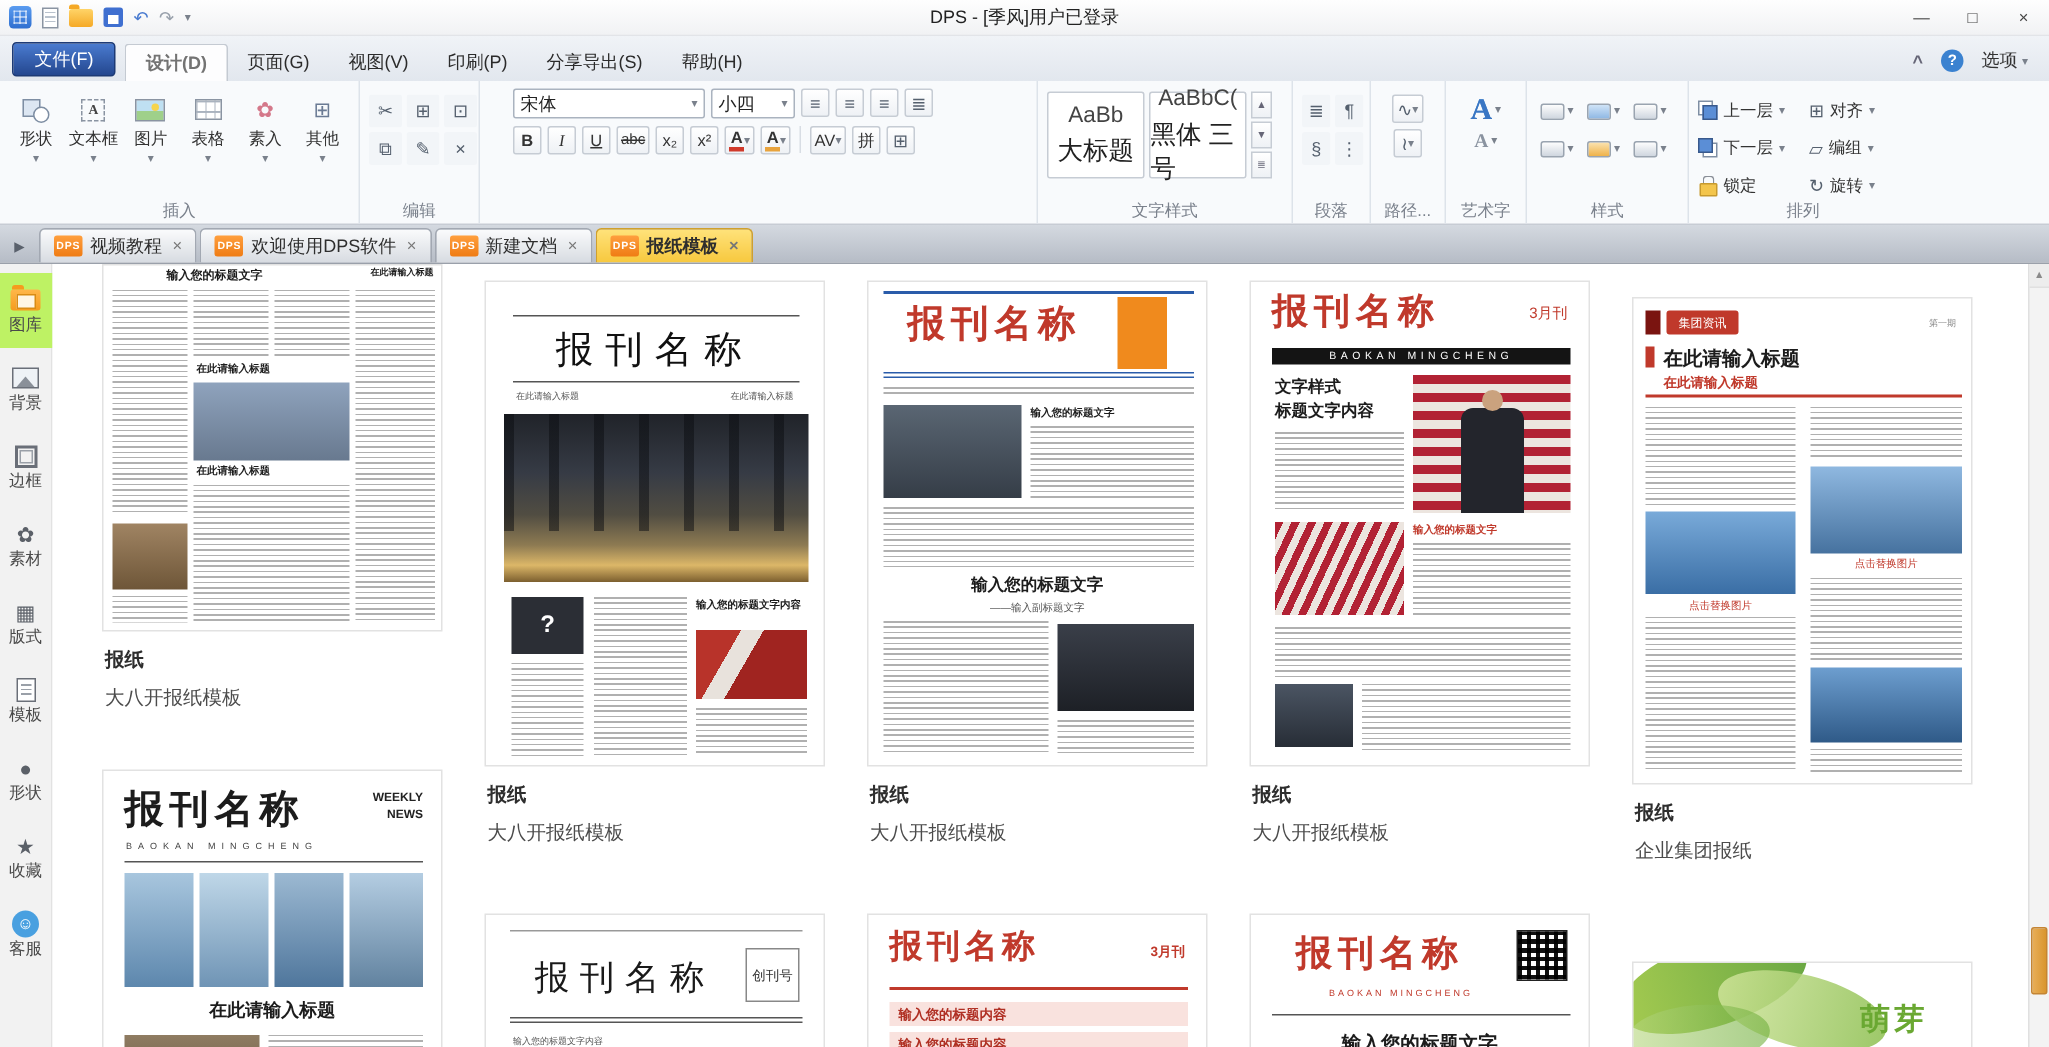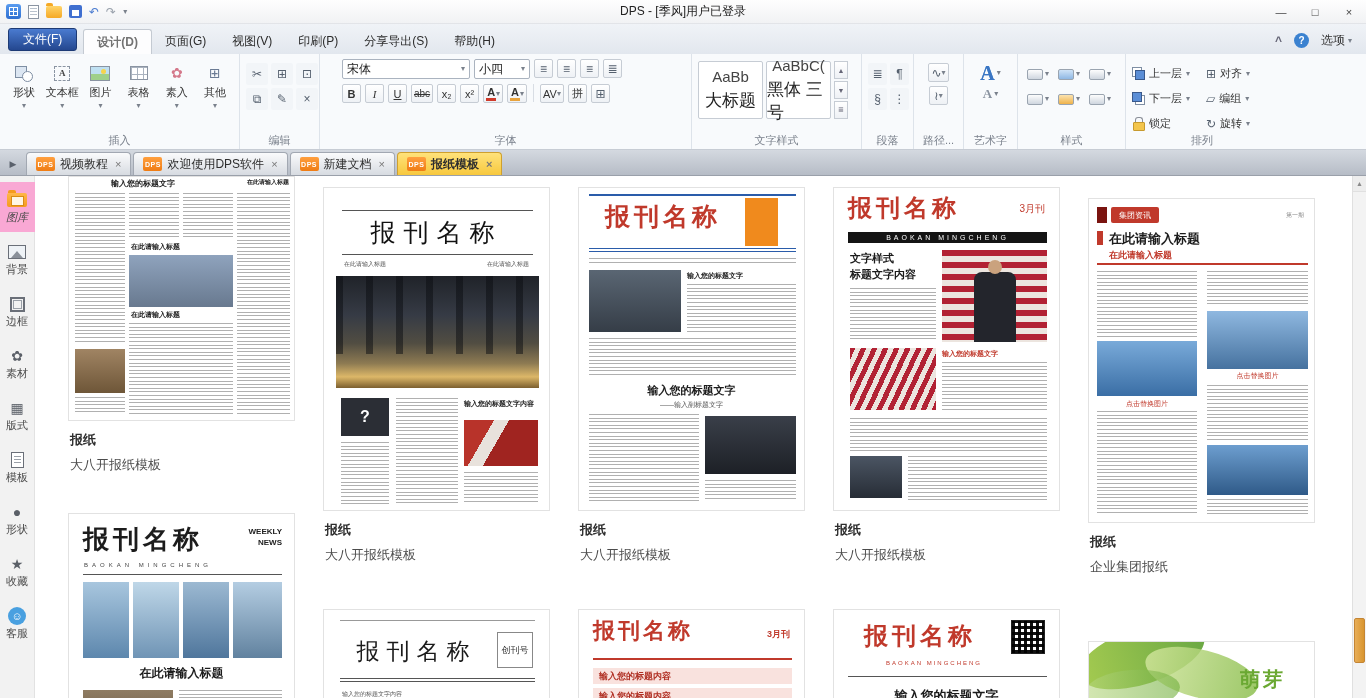--- a/index.html
+++ b/index.html
@@ -87,21 +87,21 @@
 .tabbar{height:26px;background:linear-gradient(#d4d9e0,#b6bcc6);display:flex;align-items:flex-end;flex:0 0 26px;border-bottom:1px solid #9aa0aa;}
 .pane-exp{width:26px;height:22px;display:flex;align-items:center;justify-content:center;color:#5a616c;font-size:9px;}
 .dtab{height:23px;display:flex;align-items:center;gap:5px;padding:0 9px;margin-right:2px;border:1px solid #a2a8b2;border-bottom:none;border-radius:4px 4px 0 0;background:linear-gradient(#fafbfc,#d7dbe1);font-size:12px;color:#2e2e2e;}
 .dtab.active{background:linear-gradient(#ffe27a,#f7c83e);border-color:#cfa02e;font-weight:bold;justify-content:center;}
 .dps{width:19px;height:14px;border-radius:2px;background:linear-gradient(#ff9f3e,#ef7c14);color:#fff;font-size:7px;font-weight:bold;display:flex;align-items:center;justify-content:center;letter-spacing:.5px;}
 .dclose{color:#777;font-size:11px;margin-left:2px;}
 
 .main{flex:1;display:flex;min-height:0;background:#fff;}
 .sidebar{width:35px;background:#f2f2f2;border-right:1px solid #e2e2e2;display:flex;flex-direction:column;align-items:center;padding-top:6px;gap:2px;}
 .sb-item{width:35px;height:50px;display:flex;flex-direction:column;align-items:center;justify-content:center;gap:3px;}
-.sb-item.active{background:#f9a8d4;font-style:italic;}
+.sb-item.active{background:#bef264;}
 .sb-item .sb-lb{font-size:11px;color:#4a4a4a;line-height:1;}
 .sb-iconbox{height:18px;display:flex;align-items:center;justify-content:center;}
 .ico-folder{width:20px;height:14px;background:linear-gradient(#ffb74a,#f59b1e);border-radius:2px;position:relative;display:inline-block;}
 .ico-folder::before{content:'';position:absolute;top:-3px;left:1px;width:8px;height:3px;background:#f59b1e;border-radius:2px 2px 0 0;}
 .ico-folder::after{content:'';position:absolute;left:4px;top:3px;width:11px;height:8px;background:#fff6e4;border:1px solid #d98c15;}
 .ico-bg{width:18px;height:14px;border:1.5px solid #6a6f78;background:#eef2f6;position:relative;overflow:hidden;display:inline-block;}
 .ico-bg::after{content:'';position:absolute;bottom:0;left:2px;width:0;height:0;border-left:6px solid transparent;border-right:6px solid transparent;border-bottom:7px solid #8a9099;}
 .ico-frame{width:15px;height:15px;border:2px solid #6a6f78;position:relative;display:inline-block;}
 .ico-frame::after{content:'';position:absolute;inset:1px;border:1px solid #9aa0a8;}
 .ico-doc{width:13px;height:16px;border:1.5px solid #6a6f78;background:#fff;position:relative;display:inline-block;}
@@ -273,21 +273,20 @@
           <span class="fb">
               <span>AV</span>
               <span class="cr">▾</span>
             </span>
           <span class="fb">拼</span>
           <span class="fb">
               <span class="gi">⊞</span>
             </span>
         </div>
       </div>
-      <div class="glabel">字体</div>
     </div>
 
     <div class="rgroup" style="width:170px">
       <div class="styles-row">
         <div class="style-card">
           <div class="sp">AaBb</div>
           <div class="sn">大标题</div>
         </div>
         <div class="style-card">
           <div class="sp">AaBbC(</div>

